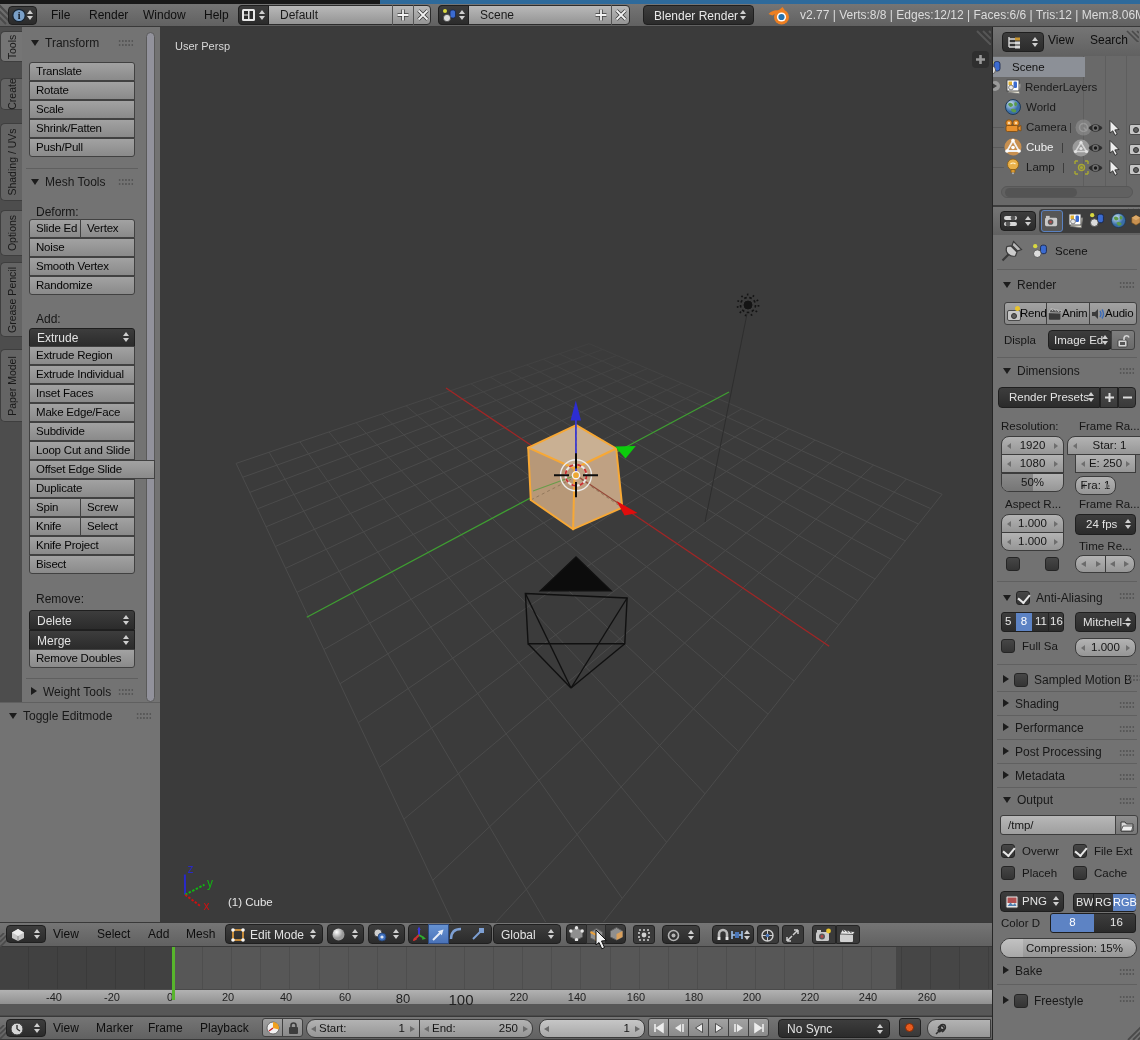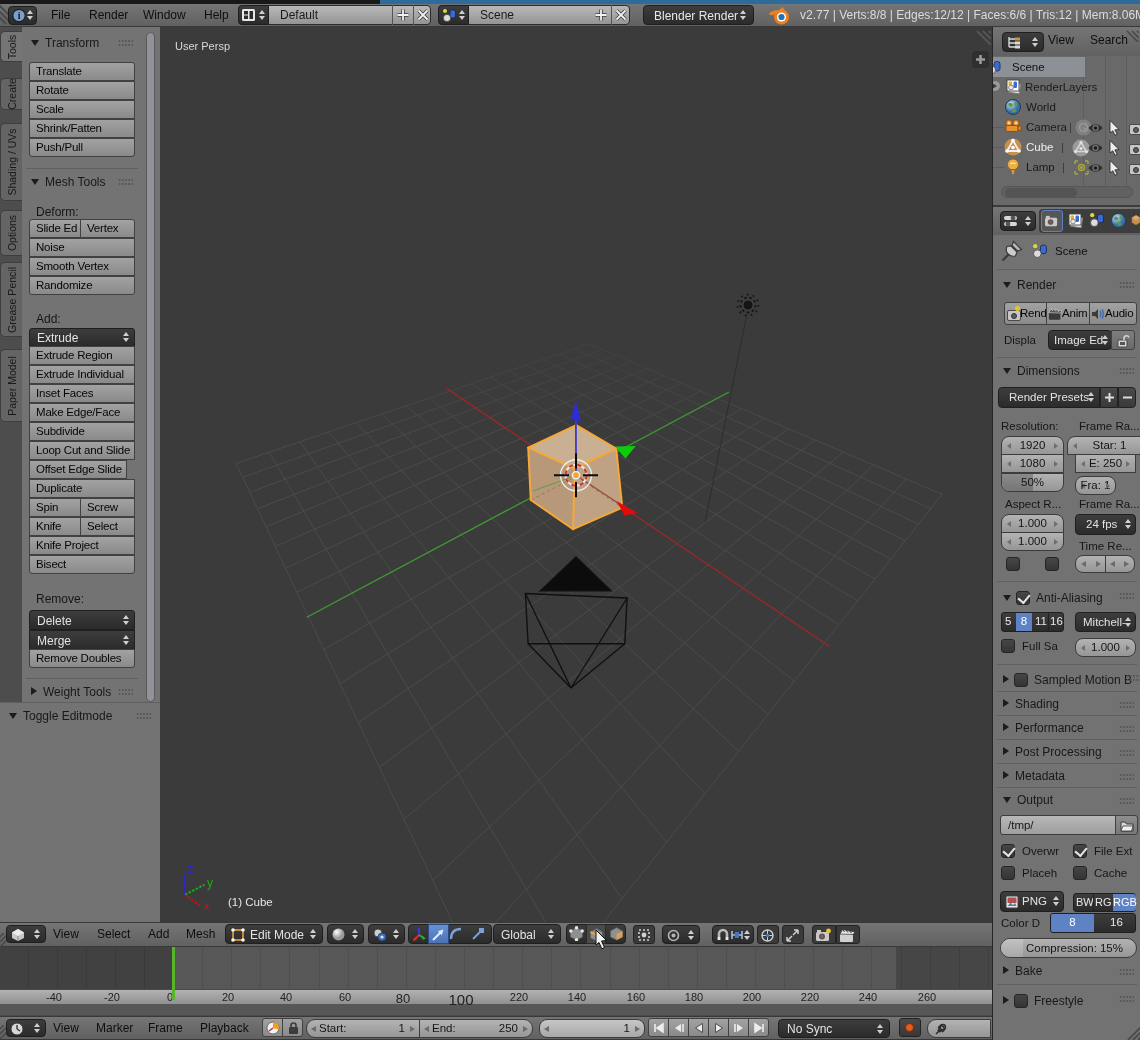--- a/index.html
+++ b/index.html
@@ -322,21 +322,21 @@
     <div class="abs darkw" style="left:29px;top:301px;width:106px;height:19px;border-radius:3px 3px 0 0;">
         <span style="position:absolute;left:7px;top:2px;">Extrude</span>
         <span class="updn abs" style="right:4px;top:3px;"></span>
       </div>
     <div class="sbtn abs" style="left:29px;top:320px;width:106px;">Extrude Region</div>
     <div class="sbtn abs" style="left:29px;top:339px;width:106px;">Extrude Individual</div>
     <div class="sbtn abs" style="left:29px;top:358px;width:106px;">Inset Faces</div>
     <div class="sbtn abs" style="left:29px;top:377px;width:106px;">Make Edge/Face</div>
     <div class="sbtn abs" style="left:29px;top:396px;width:106px;">Subdivide</div>
     <div class="sbtn abs" style="left:29px;top:415px;width:106px;">Loop Cut and Slide</div>
-    <div class="sbtn abs" style="left:29px;top:434px;width:98px;">Offset Edge Slide</div>
+    <div class="sbtn abs" style="left:29px;top:434px;width:126px;">Offset Edge Slide</div>
     <div class="sbtn abs" style="left:29px;top:453px;width:106px;">Duplicate</div>
     <div class="sbtn abs" style="left:29px;top:472px;width:52px;">Spin</div>
     <div class="sbtn abs" style="left:80px;top:472px;width:55px;">Screw</div>
     <div class="sbtn abs" style="left:29px;top:491px;width:52px;">Knife</div>
     <div class="sbtn abs" style="left:80px;top:491px;width:55px;">Select</div>
     <div class="sbtn abs" style="left:29px;top:510px;width:106px;">Knife Project</div>
     <div class="sbtn abs" style="left:29px;top:529px;width:106px;border-radius:0 0 3px 3px;">Bisect</div>
     <div class="abs" style="left:36px;top:565px;color:#161616;">Remove:</div>
     <div class="abs darkw" style="left:29px;top:583px;width:106px;height:20px;border-radius:3px 3px 0 0;">
         <span style="position:absolute;left:7px;top:3px;">Delete</span>

